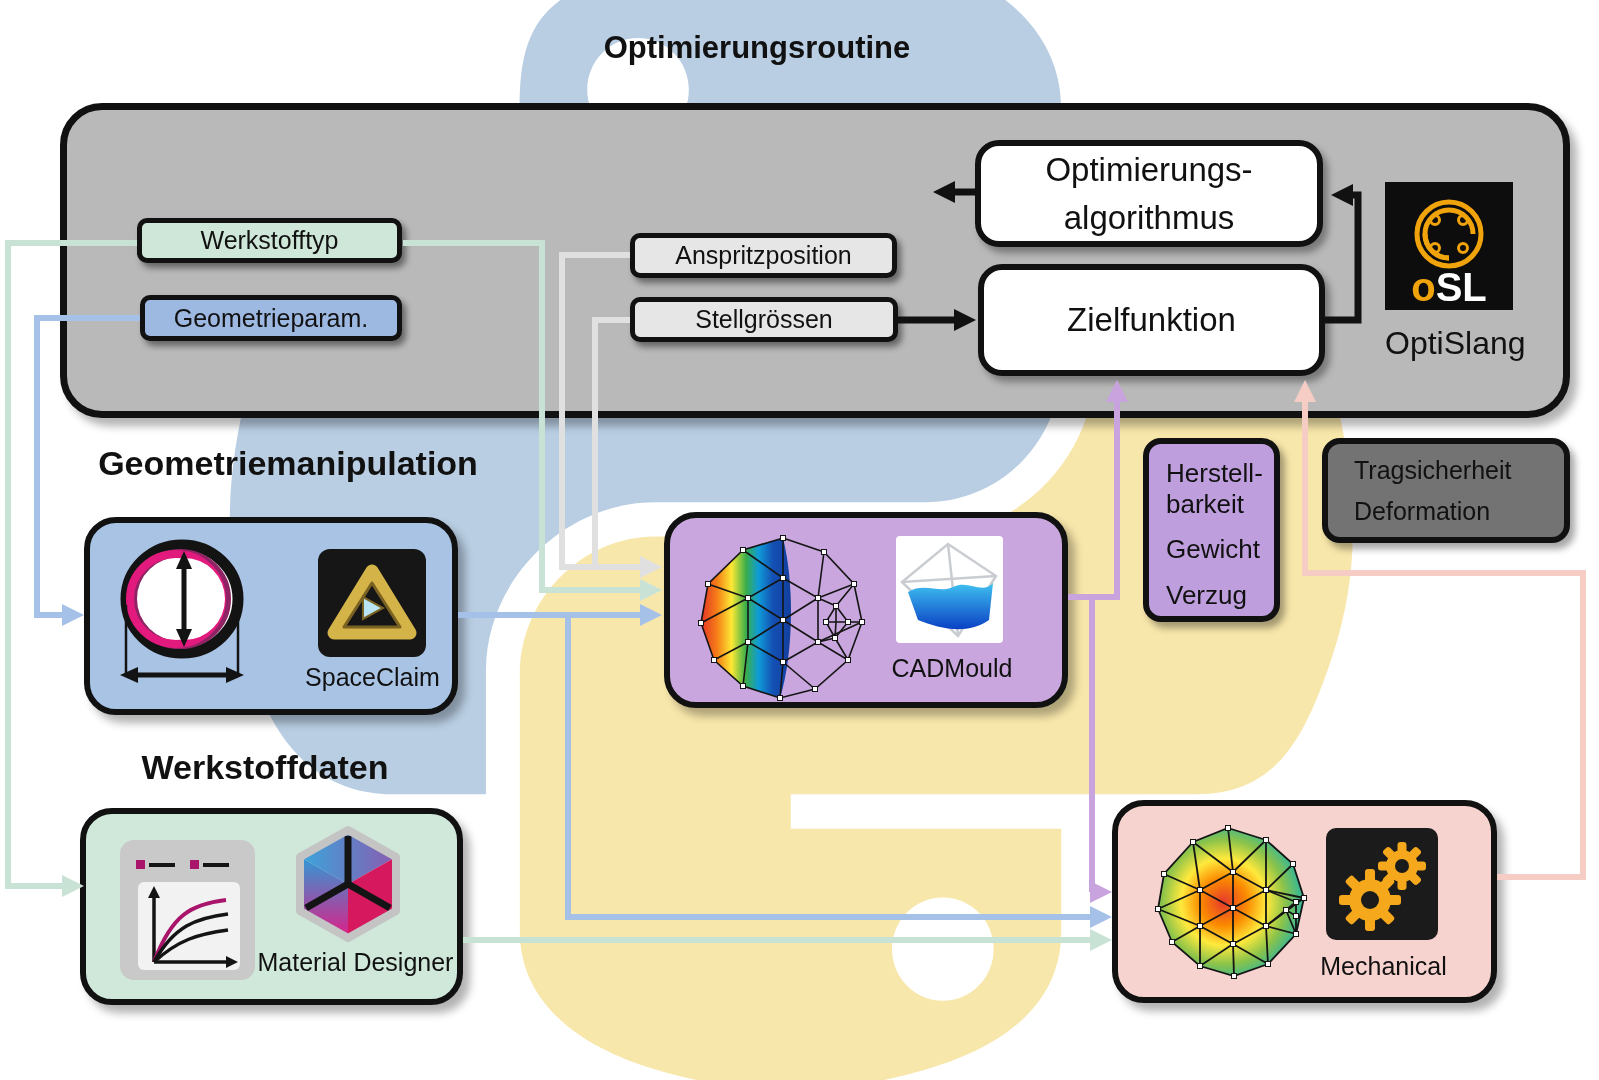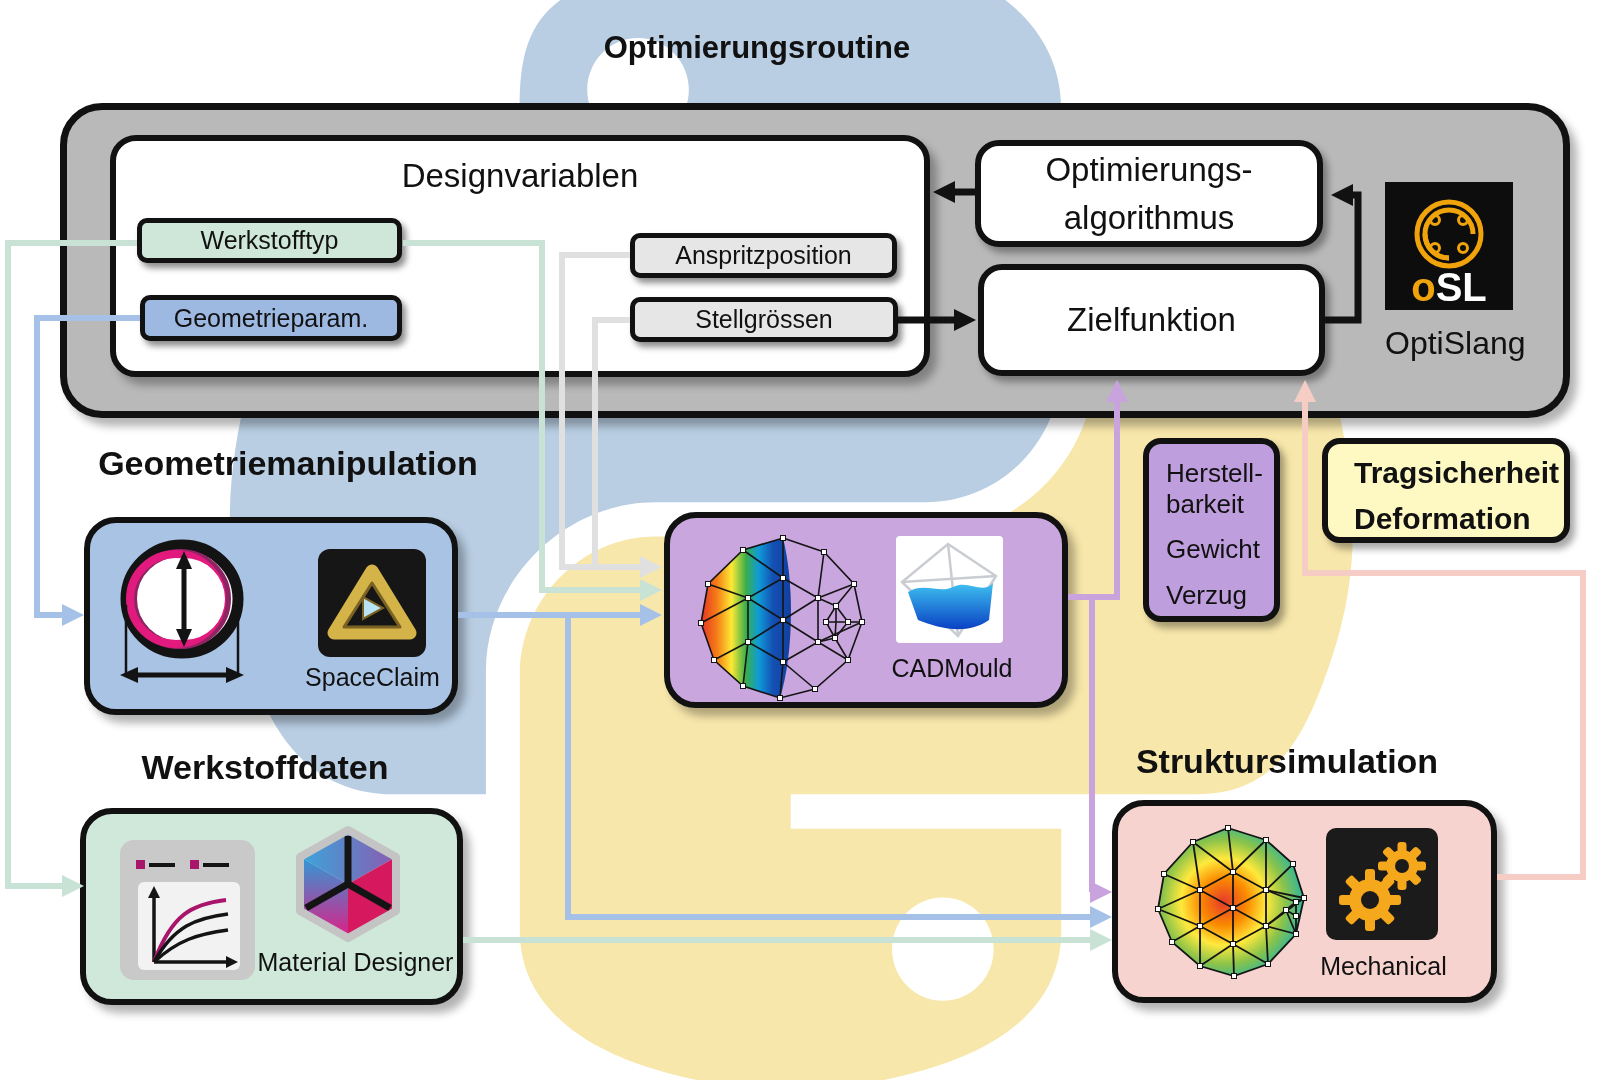--- a/index.html
+++ b/index.html
@@ -38,44 +38,41 @@
   .box-process{left:664px;top:512px;width:404px;height:196px;background:#c9a6de;}
   .box-material{left:80px;top:808px;width:383px;height:197px;background:#cfe8da;}
   .box-structure{left:1112px;top:800px;width:385px;height:203px;background:#f6d3ce;}
 
   .caption{position:absolute;font-size:25px;text-align:center;white-space:nowrap;}
 
   .outbox{position:absolute;border:6px solid #111;border-radius:18px;box-sizing:border-box;
     box-shadow:5px 6px 7px rgba(0,0,0,0.35);z-index:12;}
   .out-purple{left:1143px;top:438px;width:137px;height:184px;background:#bf9edd;
     font-size:26px;padding:14px 0 12px 17px;line-height:1.18;}
-  .out-pink{left:1322px;top:438px;width:248px;height:105px;background:#fef9c3;
-    font-size:30px;padding:14px 0 0 26px;line-height:1.0;font-weight:bold;}
+  .out-pink{left:1322px;top:438px;width:248px;height:105px;background:#737373;
+    font-size:25px;padding:14px 0 0 26px;line-height:1.0;}
   .out-line{display:block;}
   .gap-top{margin-top:15px;}
 </style>
 </head>
 <body>
 
 <div class="stage">
 
   <svg class="watermark" width="1599" height="1080" aria-hidden="true">
     <g transform="translate(230,-45) scale(10.1)">
       <path fill="#b9cee3" d="M54.9,0.001 c-4.58,0.021 -8.96,0.412 -12.81,1.094 c-11.35,2.004 -13.41,6.199 -13.41,13.938 v10.219 h26.81 v3.406 h-36.87 c-7.79,0 -14.62,4.684 -16.75,13.594 c-2.46,10.213 -2.57,16.586 0,27.25 c1.9,7.938 6.46,13.594 14.25,13.594 h9.22 v-12.25 c0,-8.85 7.66,-16.656 16.75,-16.656 h26.78 c7.45,0 13.41,-6.138 13.41,-13.625 v-25.531 c0,-7.266 -6.13,-12.725 -13.41,-13.938 c-4.6,-0.767 -9.38,-1.115 -13.97,-1.094 z m-14.5,8.219 c2.77,0 5.03,2.299 5.03,5.125 c0,2.816 -2.26,5.094 -5.03,5.094 c-2.78,0 -5.03,-2.278 -5.03,-5.094 c0,-2.826 2.25,-5.125 5.03,-5.125 z"></path>
       <path fill="#f8e7ab" d="M85.64,28.657 v11.906 c0,9.231 -7.83,17 -16.75,17 h-26.78 c-7.34,0 -13.41,6.278 -13.41,13.625 v25.531 c0,7.266 6.32,11.54 13.41,13.625 c8.49,2.496 16.63,2.947 26.78,0 c6.75,-1.954 13.41,-5.888 13.41,-13.625 v-10.219 h-26.78 v-3.406 h40.19 c7.79,0 10.69,-5.435 13.41,-13.594 c2.8,-8.399 2.68,-16.476 0,-27.25 c-1.93,-7.757 -5.6,-13.594 -13.41,-13.594 z m-15.06,64.656 c2.78,0 5.03,2.278 5.03,5.094 c0,2.826 -2.25,5.125 -5.03,5.125 c-2.77,0 -5.03,-2.299 -5.03,-5.125 c0,-2.816 2.26,-5.094 5.03,-5.094 z"></path>
     </g>
   </svg>
 
   <div class="page-title">Optimierungsroutine</div>
 
   <div class="panel graybox"></div>
 
-  <div class="panel dvbox">
-    <div class="dv-title">Designvariablen</div>
-  </div>
 
   <div class="chip chip-green" style="left:137px;top:218px;width:265px;height:45px;">
     <span>Werkstofftyp</span>
   </div>
   <div class="chip chip-blue" style="left:140px;top:295px;width:262px;height:46px;">
     <span>Geometrieparam.</span>
   </div>
   <div class="chip chip-gray" style="left:630px;top:233px;width:267px;height:45px;">
     <span>Anspritzposition</span>
   </div>
@@ -105,21 +102,20 @@
         <circle cx="-14" cy="14" r="4.5" stroke-width="3"></circle>
         <circle cx="-14" cy="-14" r="4.5" stroke-width="3"></circle>
       </g>
     </g>
     <text x="64" y="119" text-anchor="middle" font-size="40" font-weight="bold" font-family="Liberation Sans, sans-serif"><tspan fill="#f0a30a">o</tspan><tspan fill="#ffffff">SL</tspan></text>
   </svg>
   <div class="caption abs lvl" style="left:1385px;top:325px;width:128px;font-size:32px;">OptiSlang</div>
 
   <div class="heading" style="left:288px;top:444px;">Geometriemanipulation</div>
   <div class="heading" style="left:265px;top:748px;">Werkstoffdaten</div>
-  <div class="heading" style="left:1287px;top:742px;">Struktursimulation</div>
 
   <div class="panel bigbox box-geometry">
     <svg class="abs" style="left:24px;top:12px;" width="140" height="160" viewBox="0 0 140 160">
       <ellipse cx="68" cy="64" rx="56" ry="54" fill="#ffffff" stroke="#131313" stroke-width="11"></ellipse>
       <ellipse cx="66" cy="64" rx="47" ry="46" fill="none" stroke="#8e2464" stroke-width="8"></ellipse>
       <ellipse cx="62" cy="64" rx="46" ry="45" fill="none" stroke="#e21a7d" stroke-width="8"></ellipse>
       <ellipse cx="70" cy="64" rx="41" ry="41" fill="#ffffff" stroke="none"></ellipse>
       <line x1="70" y1="28" x2="70" y2="100" stroke="#131313" stroke-width="5"></line>
       <polygon points="70,16 62,34 78,34" fill="#131313"></polygon>
       <polygon points="70,112 62,94 78,94" fill="#131313"></polygon>

